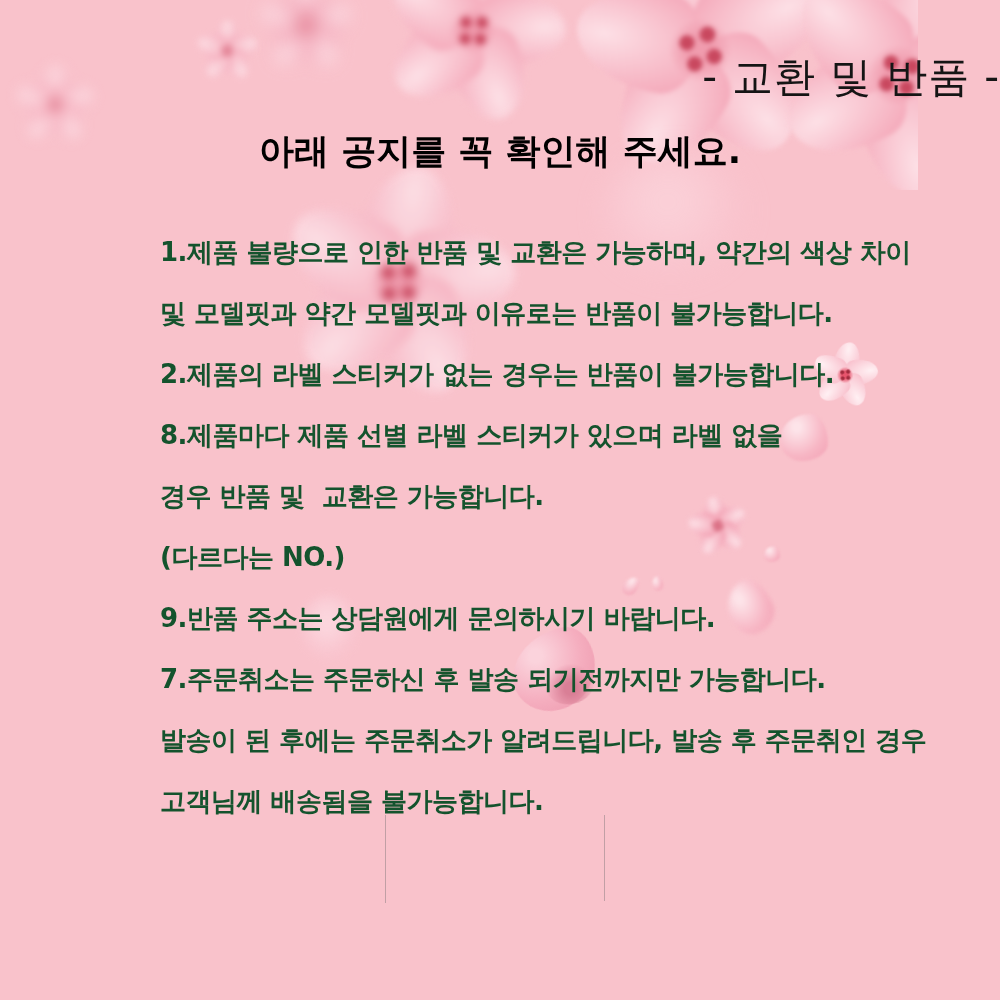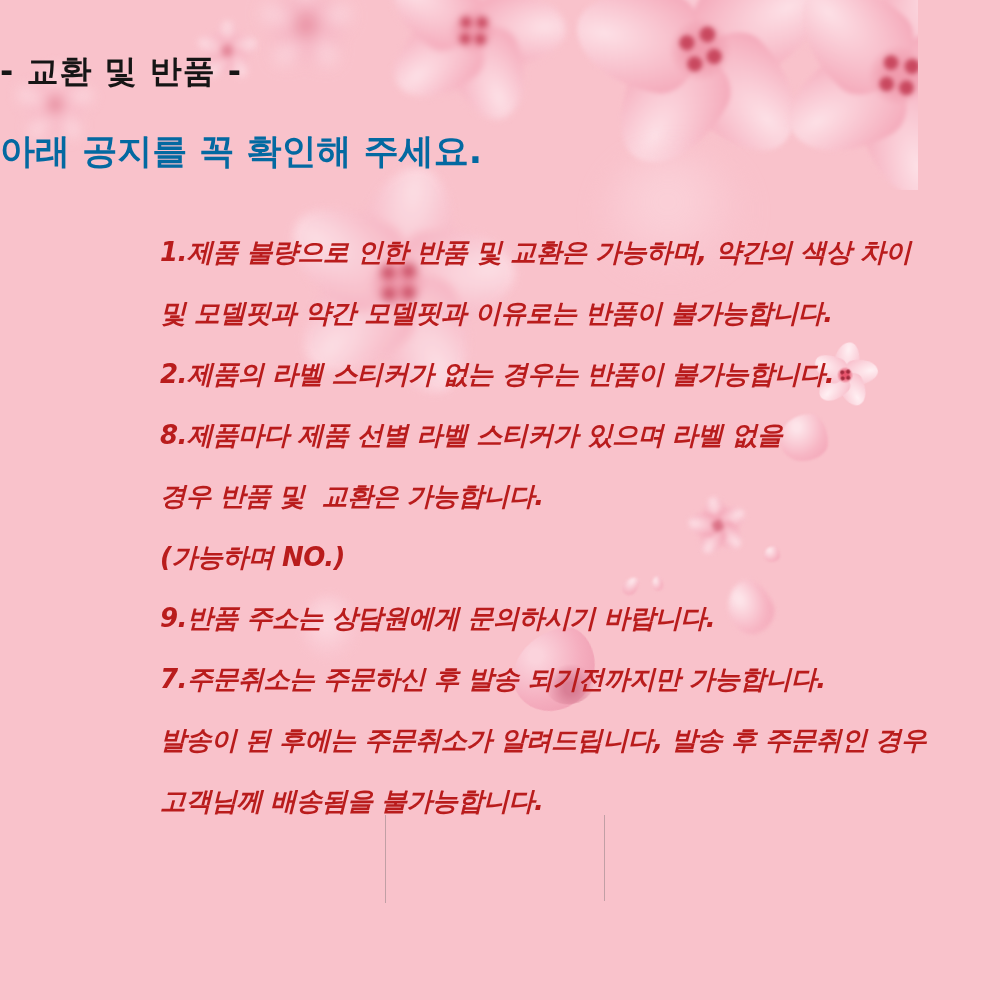--- a/index.html
+++ b/index.html
@@ -60,36 +60,36 @@
     content:"";position:absolute;right:6%;bottom:4%;
     width:58%;height:50%;border-radius:50%;
     background:radial-gradient(ellipse at 50% 62%,#d97f96 18%,rgba(217,127,150,0) 72%);
   }
   .clipbox{position:absolute;overflow:hidden;z-index:1;}
   .vline{position:absolute;z-index:2;width:1px;background:rgba(125,118,120,0.45);}
 
   
   .title{
     position:absolute;left:0;right:0;top:50px;z-index:5;
-    text-align:left;
-    font-size:32px;font-weight:700;color:#151515;
+    text-align:right;
+    font-size:41px;font-weight:400;color:#151515;
     letter-spacing:1px;
   }
   .subtitle{
     position:absolute;left:0;right:0;top:128px;z-index:5;
-    text-align:left;
-    font-size:35px;font-weight:700;color:#0369a1;
+    text-align:center;
+    font-size:35px;font-weight:700;color:#000000;
   }
   .body-text{
     position:absolute;left:160px;top:222px;z-index:5;
   }
   .line{
     height:61px;display:flex;align-items:center;
-    font-size:26px;font-weight:700;color:#b91c1c;
-    letter-spacing:-0.5px;white-space:pre;font-style:italic;
+    font-size:26px;font-weight:700;color:#14532d;
+    letter-spacing:-0.5px;white-space:pre;
   }
 </style>
 </head>
 <body>
 
 <div class="canvas">
 
   <div class="fl" style="left:15px;top:65px;--s:80px;filter:blur(6px);opacity:.75;">
     <div class="pt"></div>
       <div class="pt"></div>
@@ -180,20 +180,20 @@
 
   <div class="title">- 교환 및 반품 -</div>
   <div class="subtitle">아래 공지를 꼭 확인해 주세요.</div>
 
   <div class="body-text">
     <div class="line">1.제품 불량으로 인한 반품 및 교환은 가능하며, 약간의 색상 차이</div>
     <div class="line">및 모델핏과 약간 모델핏과 이유로는 반품이 불가능합니다.</div>
     <div class="line">2.제품의 라벨 스티커가 없는 경우는 반품이 불가능합니다.</div>
     <div class="line">8.제품마다 제품 선별 라벨 스티커가 있으며 라벨 없을</div>
     <div class="line">경우 반품 및  교환은 가능합니다.</div>
-    <div class="line">(가능하며 NO.)</div>
+    <div class="line">(다르다는 NO.)</div>
     <div class="line">9.반품 주소는 상담원에게 문의하시기 바랍니다.</div>
     <div class="line">7.주문취소는 주문하신 후 발송 되기전까지만 가능합니다.</div>
     <div class="line">발송이 된 후에는 주문취소가 알려드립니다, 발송 후 주문취인 경우</div>
     <div class="line">고객님께 배송됨을 불가능합니다.</div>
   </div>
 
 </div>
 
 </body></html>

